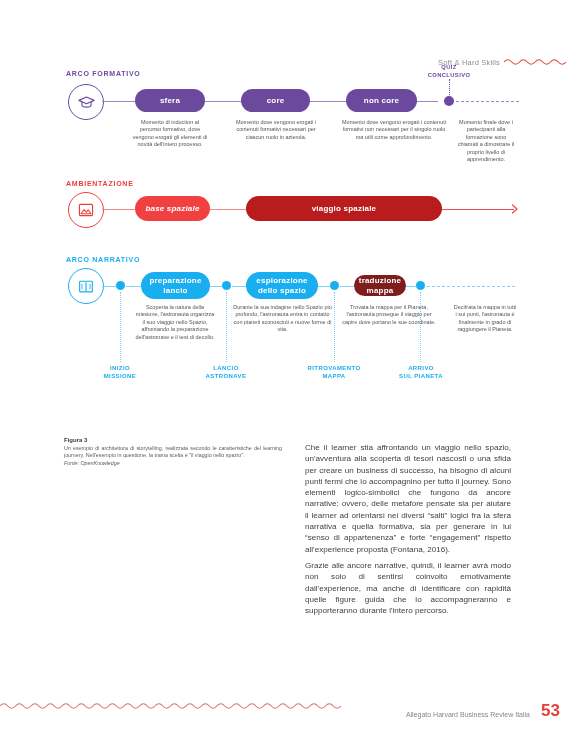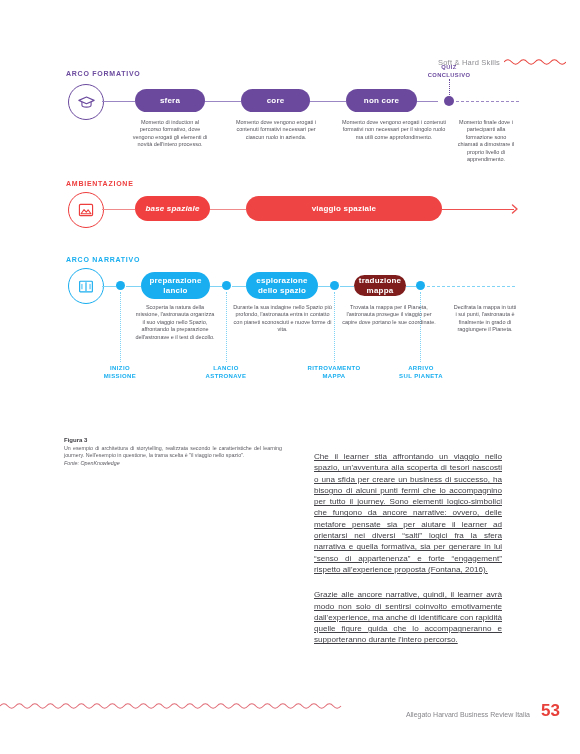--- a/index.html
+++ b/index.html
@@ -66,23 +66,22 @@
   .cap-body{font-size:5.3px;line-height:7.1px;color:#5c5c63;text-align:justify;}
   .cap-src{font-size:5.3px;line-height:7.4px;color:#5c5c63;font-style:italic;margin-top:1px;}
 
   
   .col{position:absolute;left:300px;top:437px;width:216px;}
   .col h3{
     margin:0 0 3px 0;font-size:8.4px;color:#e8403a;font-weight:bold;
     letter-spacing:.05px;
   }
   .col p{
-    margin:14px;font-size:8.1px;line-height:11.3px;color:#3f3f45;
+    margin:5px;font-size:8.1px;line-height:11.3px;color:#3f3f45;
     text-align:justify;
-    text-decoration:underline;
   }
 
   
   .footer-wave{position:absolute;left:0;bottom:42px;}
   .footer-txt{
     position:absolute;right:50px;bottom:36px;
     font-size:7px;color:#86868b;white-space:nowrap;
   }
   .footer-num{
     position:absolute;right:20px;bottom:33.5px;
@@ -149,21 +148,21 @@
         <path d="M3.4 13.2 L6.8 8.6 L9.3 11.4 L11.4 8.9 L14.6 13.2 Z" fill="none" stroke="#ee3d3d" stroke-width="1.2" stroke-linejoin="round"></path>
       </svg>
     </div>
 
     <div class="line" style="left:102px;top:208.5px;width:33px;background:#f08b8b;"></div>
     <div class="line" style="left:209px;top:208.5px;width:37px;background:#f08b8b;"></div>
 
     <div class="pill" style="left:135px;top:196px;width:75px;height:25px;background:#f0403f;font-style:italic;">
       <span>base spaziale</span>
     </div>
-    <div class="pill" style="left:246px;top:196px;width:196px;height:25px;background:#ef4444;">
+    <div class="pill" style="left:246px;top:196px;width:196px;height:25px;background:#b91c1c;">
       <span>viaggio spaziale</span>
     </div>
 
     <div class="line" style="left:442px;top:208.5px;width:72px;background:#ee5050;"></div>
     <svg style="position:absolute;left:510px;top:203px;" width="10" height="12" viewBox="0 0 10 12">
       <path d="M2.5 2 L7 6 L2.5 10" fill="none" stroke="#ee5050" stroke-width="1.4" stroke-linecap="round" stroke-linejoin="round"></path>
     </svg>
   </div>
 
   <div>

